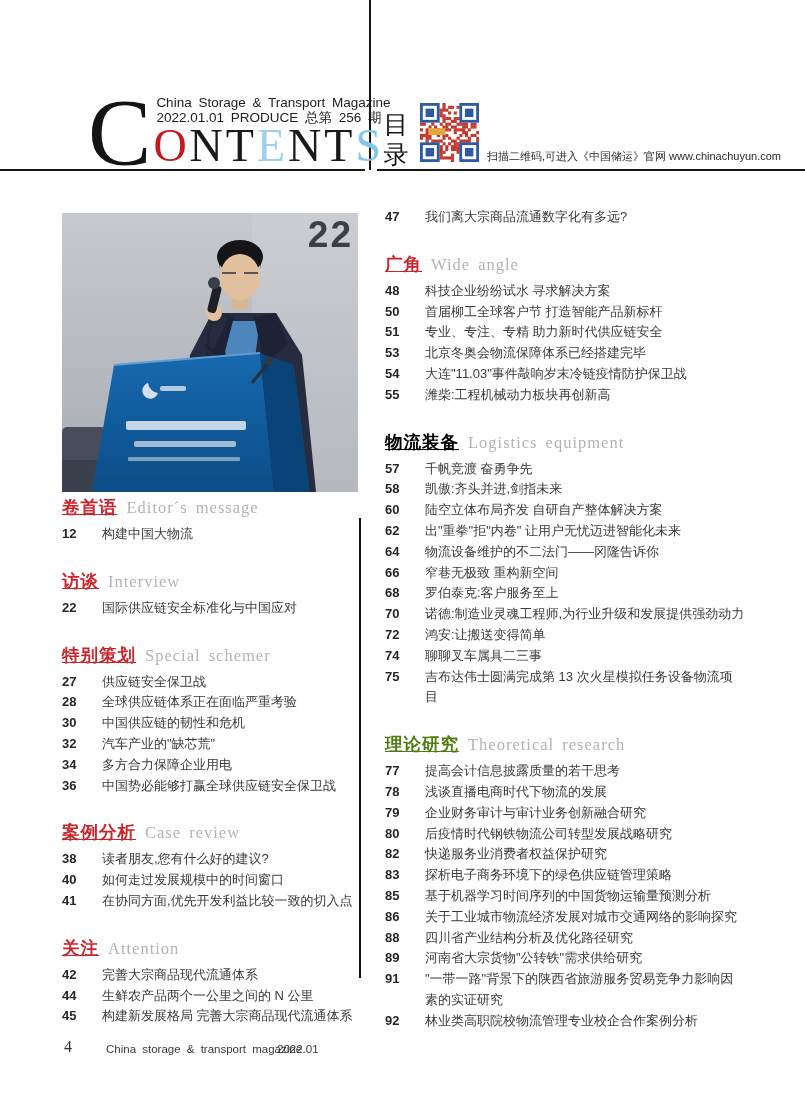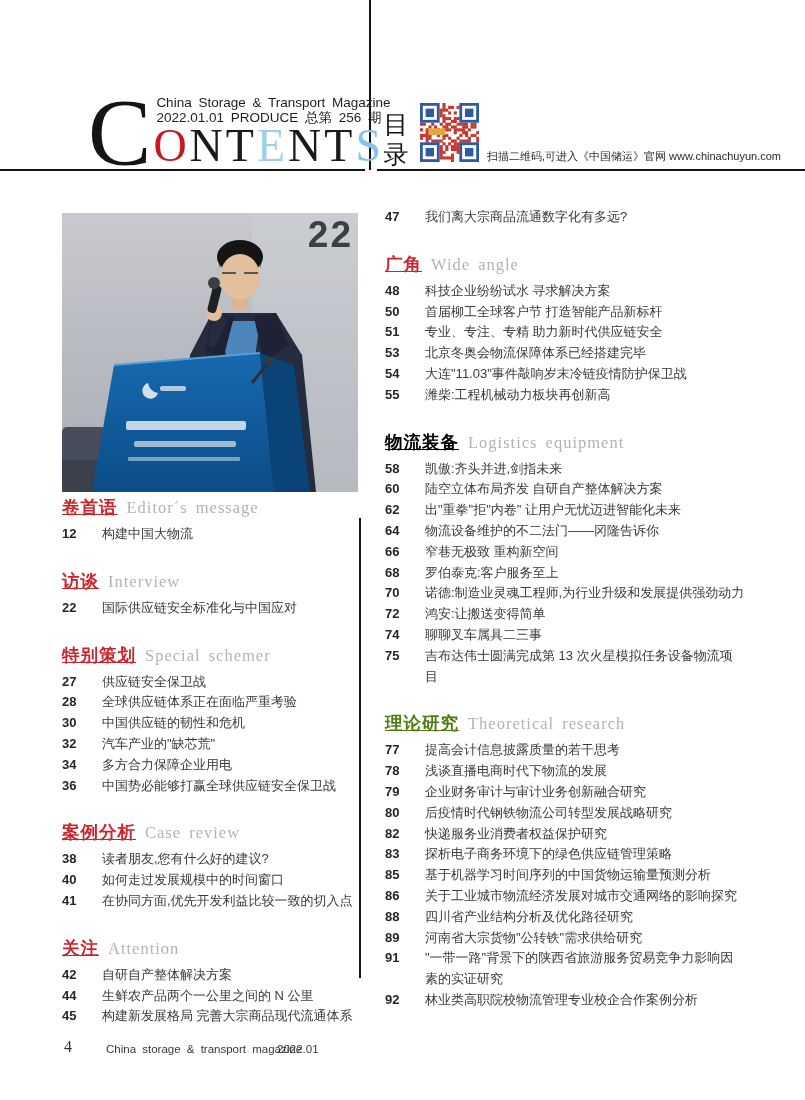--- a/index.html
+++ b/index.html
@@ -308,21 +308,21 @@
       </div>
       <div class="row">
         <span class="num">41</span>
         <span class="t">在协同方面,优先开发利益比较一致的切入点</span>
       </div>
     </div>
     <div class="section">
       <div class="section-head"><span class="section-cn" style="color: rgb(201, 37, 43); text-align: center;">关注</span><span class="section-en">Attention</span></div>
       <div class="row">
         <span class="num">42</span>
-        <span class="t">自研自产整体解决方案</span>
+        <span class="t">完善大宗商品现代流通体系</span>
       </div>
       <div class="row">
         <span class="num">44</span>
         <span class="t">生鲜农产品两个一公里之间的 N 公里</span>
       </div>
       <div class="row">
         <span class="num">45</span>
         <span class="t">构建新发展格局 完善大宗商品现代流通体系</span>
       </div>
     </div>
@@ -356,20 +356,24 @@
         <span class="num">54</span>
         <span class="t">大连"11.03"事件敲响岁末冷链疫情防护保卫战</span>
       </div>
       <div class="row">
         <span class="num">55</span>
         <span class="t">潍柴:工程机械动力板块再创新高</span>
       </div>
     </div>
     <div class="section">
       <div class="section-head"><span class="section-cn" style="color: #000000;">物流装备</span><span class="section-en">Logistics equipment</span></div>
+      <div class="row">
+        <span class="num">57</span>
+        <span class="t">千帆竞渡 奋勇争先</span>
+      </div>
       <div class="row">
         <span class="num">58</span>
         <span class="t">凯傲:齐头并进,剑指未来</span>
       </div>
       <div class="row">
         <span class="num">60</span>
         <span class="t">陆空立体布局齐发 自研自产整体解决方案</span>
       </div>
       <div class="row">
         <span class="num">62</span>

